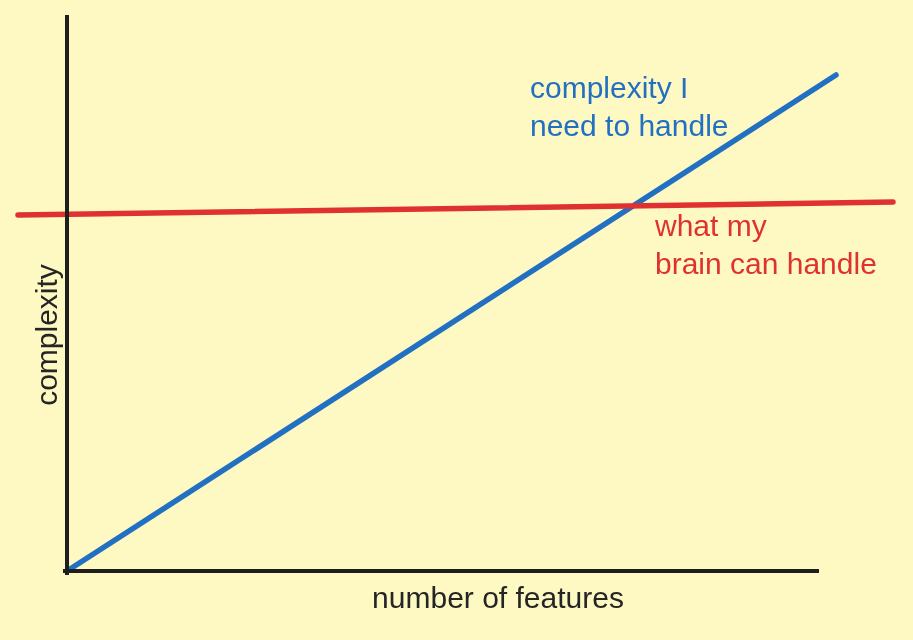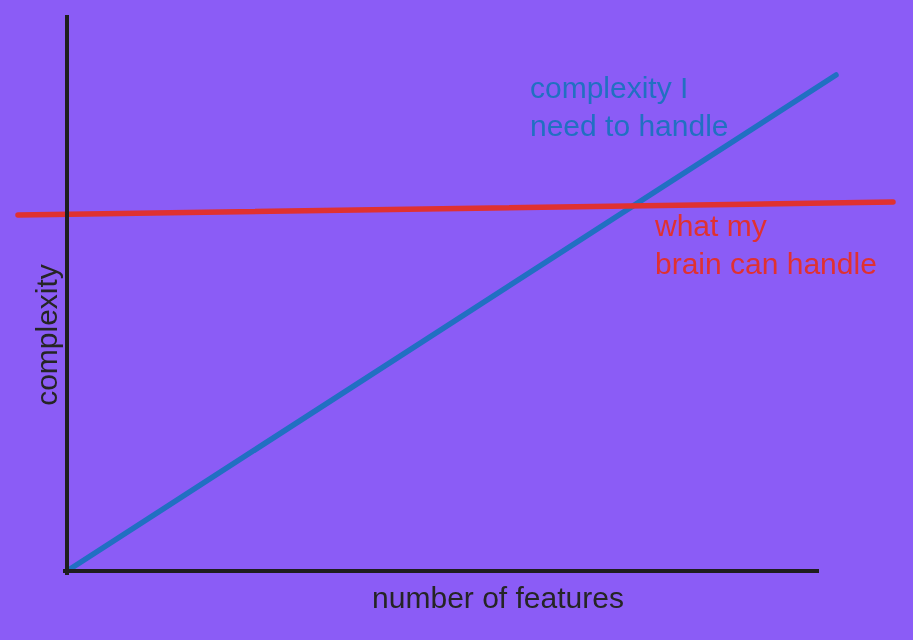--- a/index.html
+++ b/index.html
@@ -4,21 +4,21 @@
 <style>
   html, body {
     margin: 0;
     padding: 0;
     background: #ffffff;
   }
   #stage {
     position: relative;
     width: 913px;
     height: 640px;
-    background: #8b5cf6;
+    background: #fef9c3;
     overflow: hidden;
     font-family: "Liberation Sans", sans-serif;
   }
   svg text {
     font-family: "Liberation Sans", sans-serif;
   }
   .axis-label {
     font-size: 30px;
     fill: #252525;
   }

